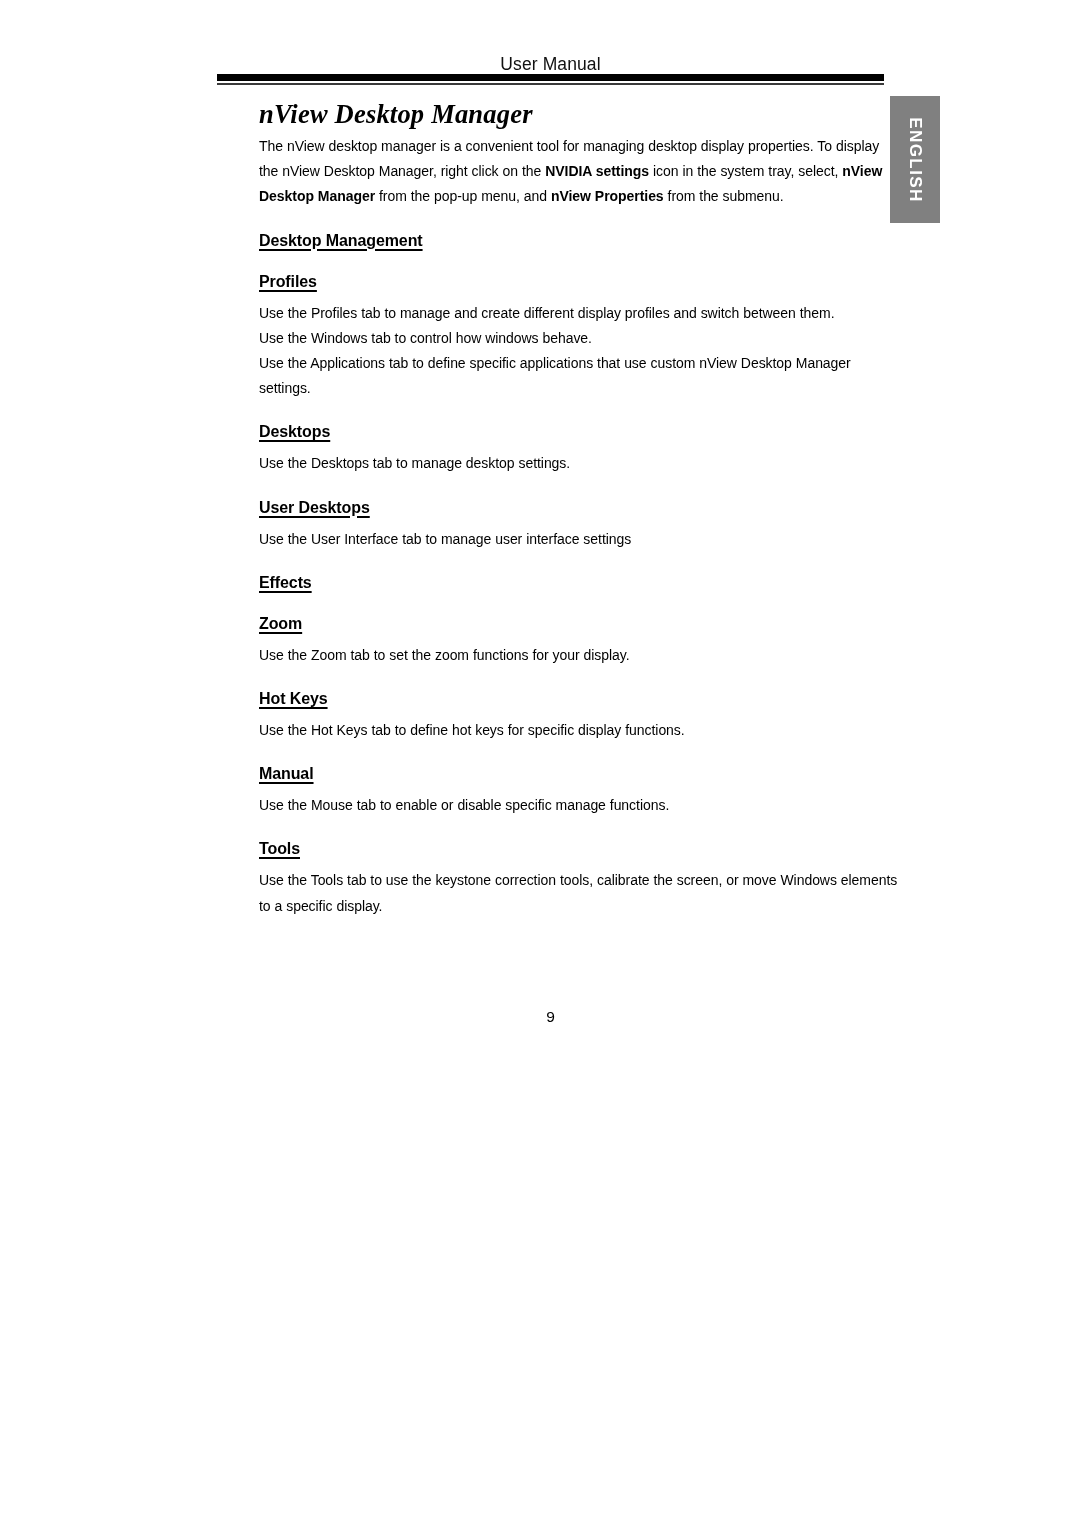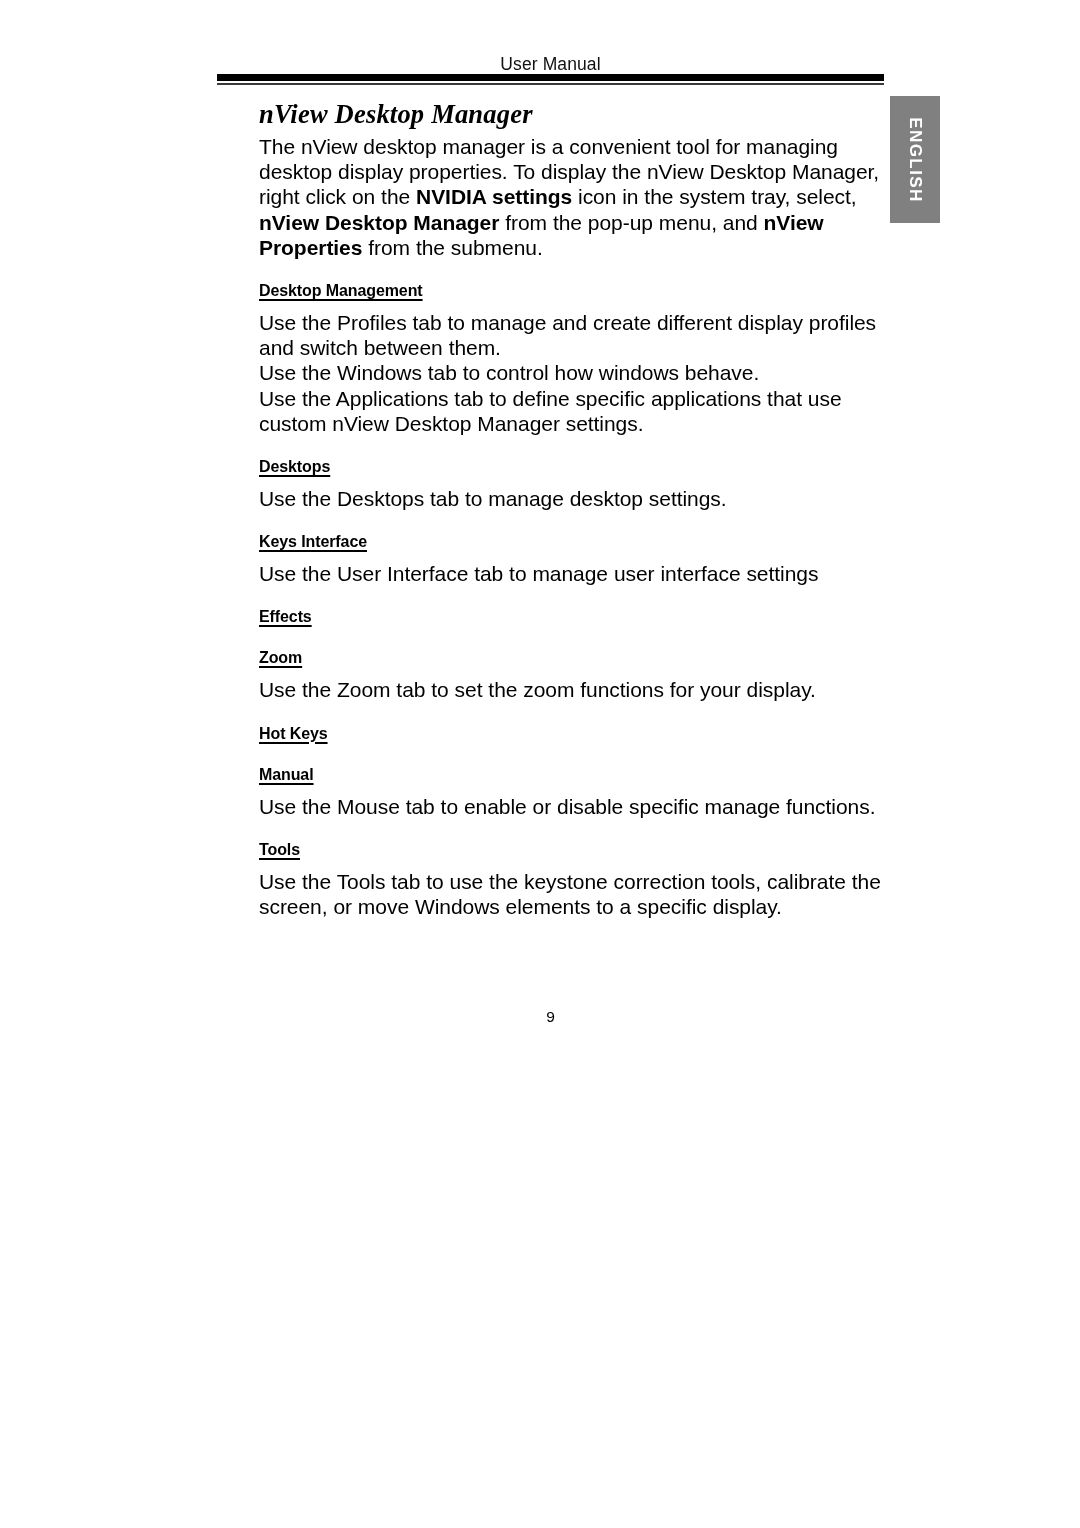--- a/index.html
+++ b/index.html
@@ -98,21 +98,21 @@
     font-weight: bold;
     font-style: italic;
     font-size: 26.5px;
     line-height: 32px;
     margin: 0 0 4px 0;
     letter-spacing: 0.2px;
   }
 
   p.body-text {
     margin: 0;
-    font-size: 21px;
+    font-size: 14px;
     line-height: 25.2px;
     text-align: left;
     letter-spacing: -0.05px;
     word-spacing: 0.1px;
   }
 
   p.intro {
     margin-bottom: 0;
   }
 
@@ -158,38 +158,40 @@
   </div>
 
   <div class="content">
 
     <h1 class="doc-title">nView Desktop Manager</h1>
 
     <p class="body-text intro"><span>The nView desktop manager is a convenient tool for managing desktop display properties. To display the nView Desktop Manager, right click on the </span><span class="bold">NVIDIA settings</span><span> icon in the system tray, select, </span><span class="bold">nView Desktop Manager</span><span> from the pop-up menu, and </span><span class="bold">nView Properties</span><span> from the submenu.</span></p>
 
     <h2 class="section-heading">Desktop Management</h2>
 
+    <h2 class="section-heading">Profiles</h2>
     <p class="body-text">Use the Profiles tab to manage and create different display profiles and switch between them.</p>
 
     <p class="body-text">Use the Windows tab to control how windows behave.</p>
 
     <p class="body-text">Use the Applications tab to define specific applications that use custom nView Desktop Manager settings.</p>
 
     <h2 class="section-heading">Desktops</h2>
     <p class="body-text">Use the Desktops tab to manage desktop settings.</p>
 
-    <h2 class="section-heading">Keys Interface</h2>
+    <h2 class="section-heading">User Desktops</h2>
     <p class="body-text">Use the User Interface tab to manage user interface settings</p>
 
     <h2 class="section-heading">Effects</h2>
 
     <h2 class="section-heading">Zoom</h2>
     <p class="body-text">Use the Zoom tab to set the zoom functions for your display.</p>
 
     <h2 class="section-heading">Hot Keys</h2>
+    <p class="body-text">Use the Hot Keys tab to define hot keys for specific display functions.</p>
 
     <h2 class="section-heading">Manual</h2>
     <p class="body-text">Use the Mouse tab to enable or disable specific manage functions.</p>
 
     <h2 class="section-heading">Tools</h2>
     <p class="body-text">Use the Tools tab to use the keystone correction tools, calibrate the screen, or move Windows elements to a specific display.</p>
 
   </div>
 
   <div class="page-number">9</div>

